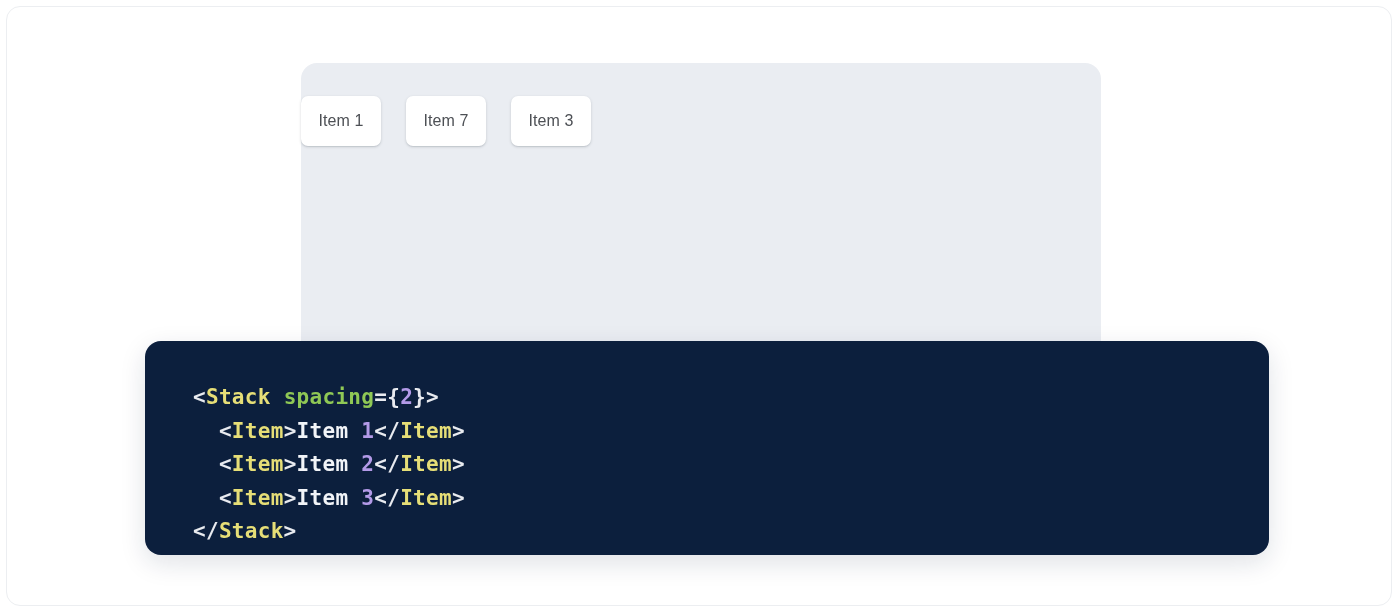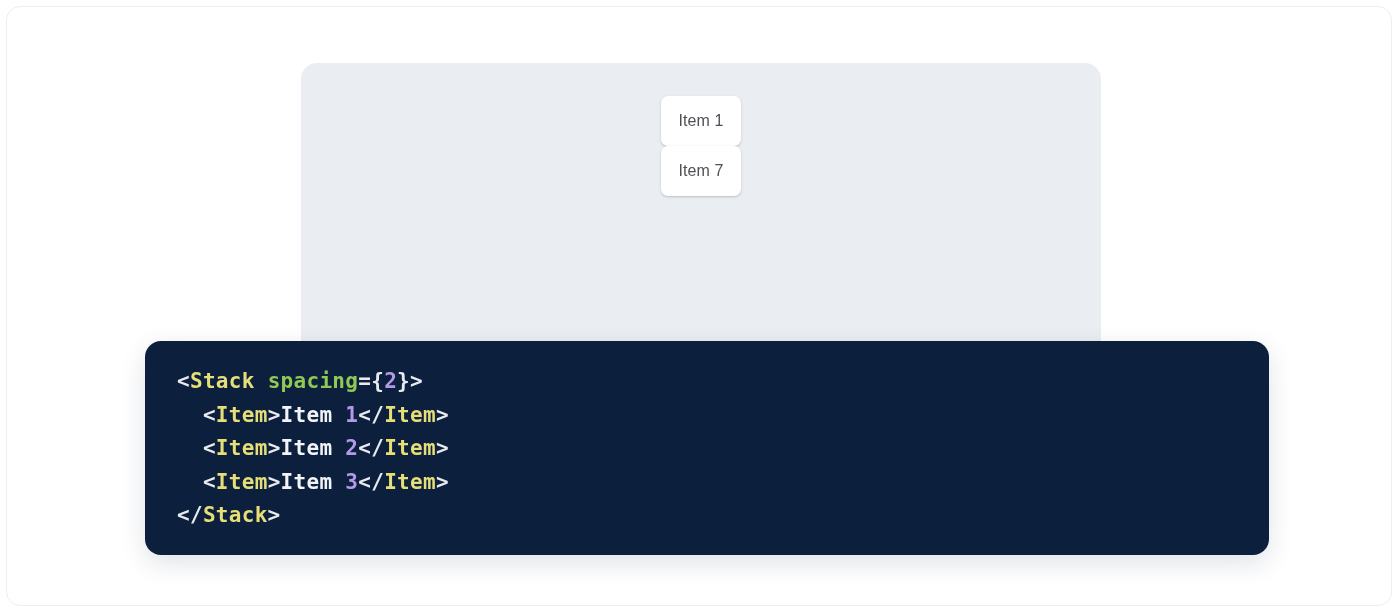--- a/index.html
+++ b/index.html
@@ -38,23 +38,24 @@
     background: #eaedf2;
     border-radius: 16px;
   }
 
   #stack {
     position: absolute;
     left: 0;
     top: 0;
     width: 100%;
     display: flex;
-    flex-direction: column;
+    flex-direction: row;
     align-items: center;
     padding-top: 33px;
+    gap: 25px;
     box-sizing: border-box;
   }
 
   .stack-item {
     width: 80px;
     height: 50px;
     background: #ffffff;
     border-radius: 7px;
     box-shadow: 0 1px 3px rgba(20, 28, 45, 0.16),
                 0 1px 1px rgba(20, 28, 45, 0.07);
@@ -74,21 +75,21 @@
     width: 1124px;
     height: 214px;
     background: #0c1f3d;
     border-radius: 16px;
     box-shadow: 0 8px 26px rgba(12, 31, 61, 0.13);
     box-sizing: border-box;
     padding: 24px 0 0 32px;
   }
 
   #code-pre {
-    margin: 0;
+    margin: 16px;
     font-family: "DejaVu Sans Mono", monospace;
     font-size: 21px;
     line-height: 33.5px;
     white-space: pre;
     color: #e8eaf0;
     font-weight: 700;
     letter-spacing: 0.3px;
   }
 
   .tok-punc  { color: #e9ebf0; }
@@ -103,20 +104,23 @@
 <div id="frame">
 
   <div id="preview-panel">
     <div id="stack">
         <div class="stack-item">
           <span>Item 1</span>
         </div>
         <div class="stack-item">
           <span>Item 7</span>
         </div>
+        <div class="stack-item">
+          <span>Item 3</span>
+        </div>
       </div>
   </div>
 
   <div id="code-block">
     <pre id="code-pre"><span><span class="tok-punc">&lt;</span><span class="tok-tag">Stack</span><span class="tok-punc"> </span><span class="tok-attr">spacing</span><span class="tok-punc">={</span><span class="tok-num">2</span><span class="tok-punc">}&gt;</span></span>
 <span>  <span class="tok-punc">&lt;</span><span class="tok-tag">Item</span><span class="tok-punc">&gt;</span><span class="tok-text">Item </span><span class="tok-num">1</span><span class="tok-punc">&lt;/</span><span class="tok-tag">Item</span><span class="tok-punc">&gt;</span></span>
 <span>  <span class="tok-punc">&lt;</span><span class="tok-tag">Item</span><span class="tok-punc">&gt;</span><span class="tok-text">Item </span><span class="tok-num">2</span><span class="tok-punc">&lt;/</span><span class="tok-tag">Item</span><span class="tok-punc">&gt;</span></span>
 <span>  <span class="tok-punc">&lt;</span><span class="tok-tag">Item</span><span class="tok-punc">&gt;</span><span class="tok-text">Item </span><span class="tok-num">3</span><span class="tok-punc">&lt;/</span><span class="tok-tag">Item</span><span class="tok-punc">&gt;</span></span>
 <span><span class="tok-punc">&lt;/</span><span class="tok-tag">Stack</span><span class="tok-punc">&gt;</span></span></pre>
   </div>

